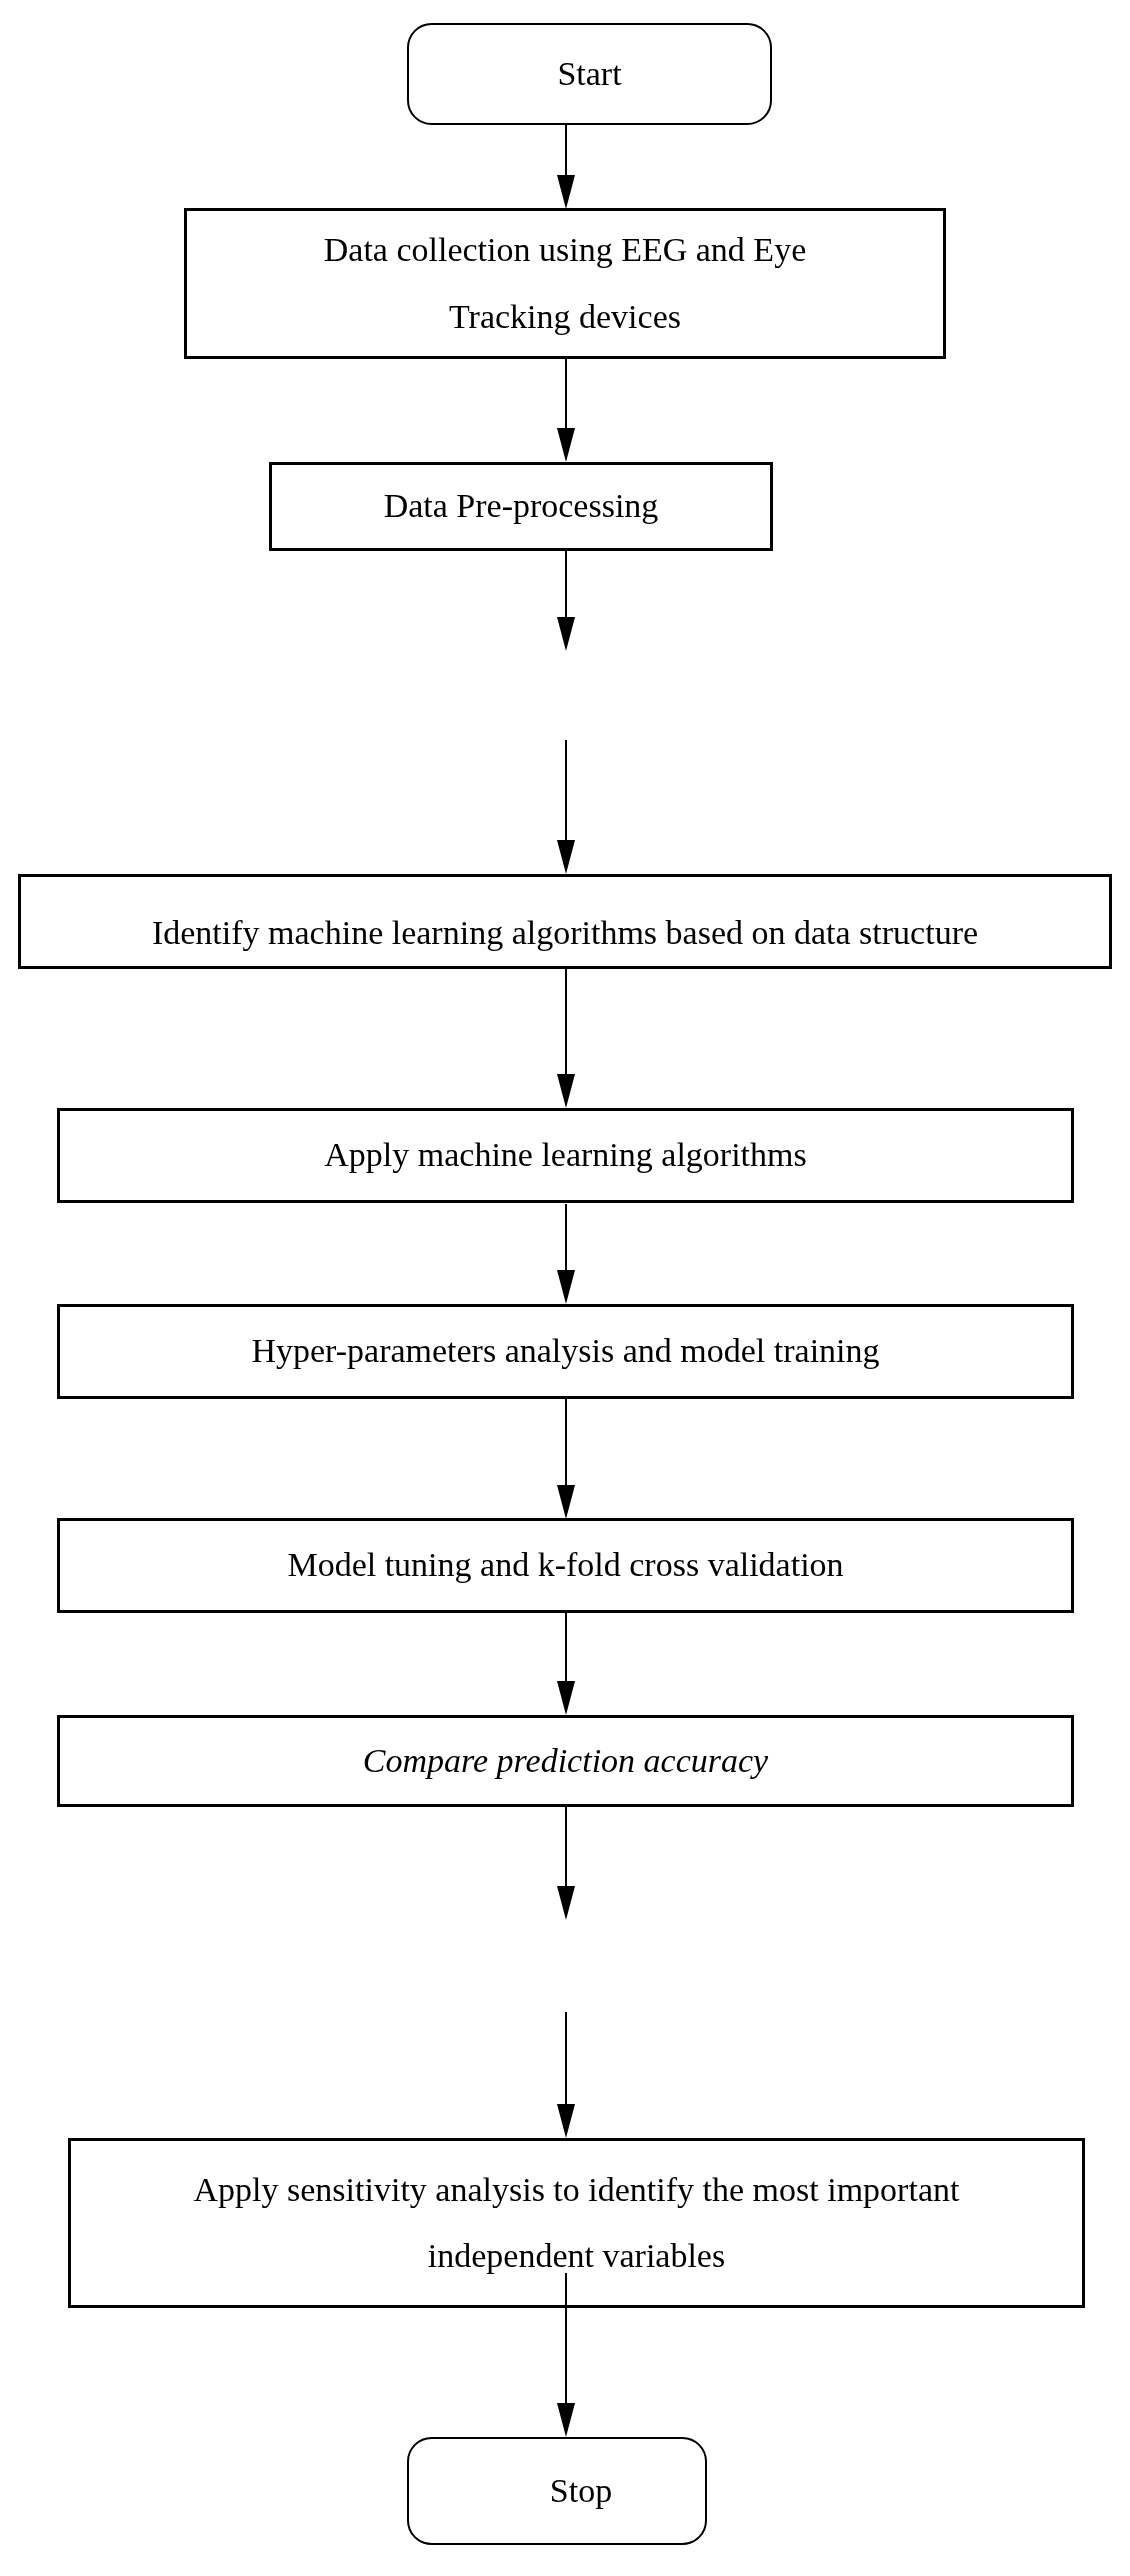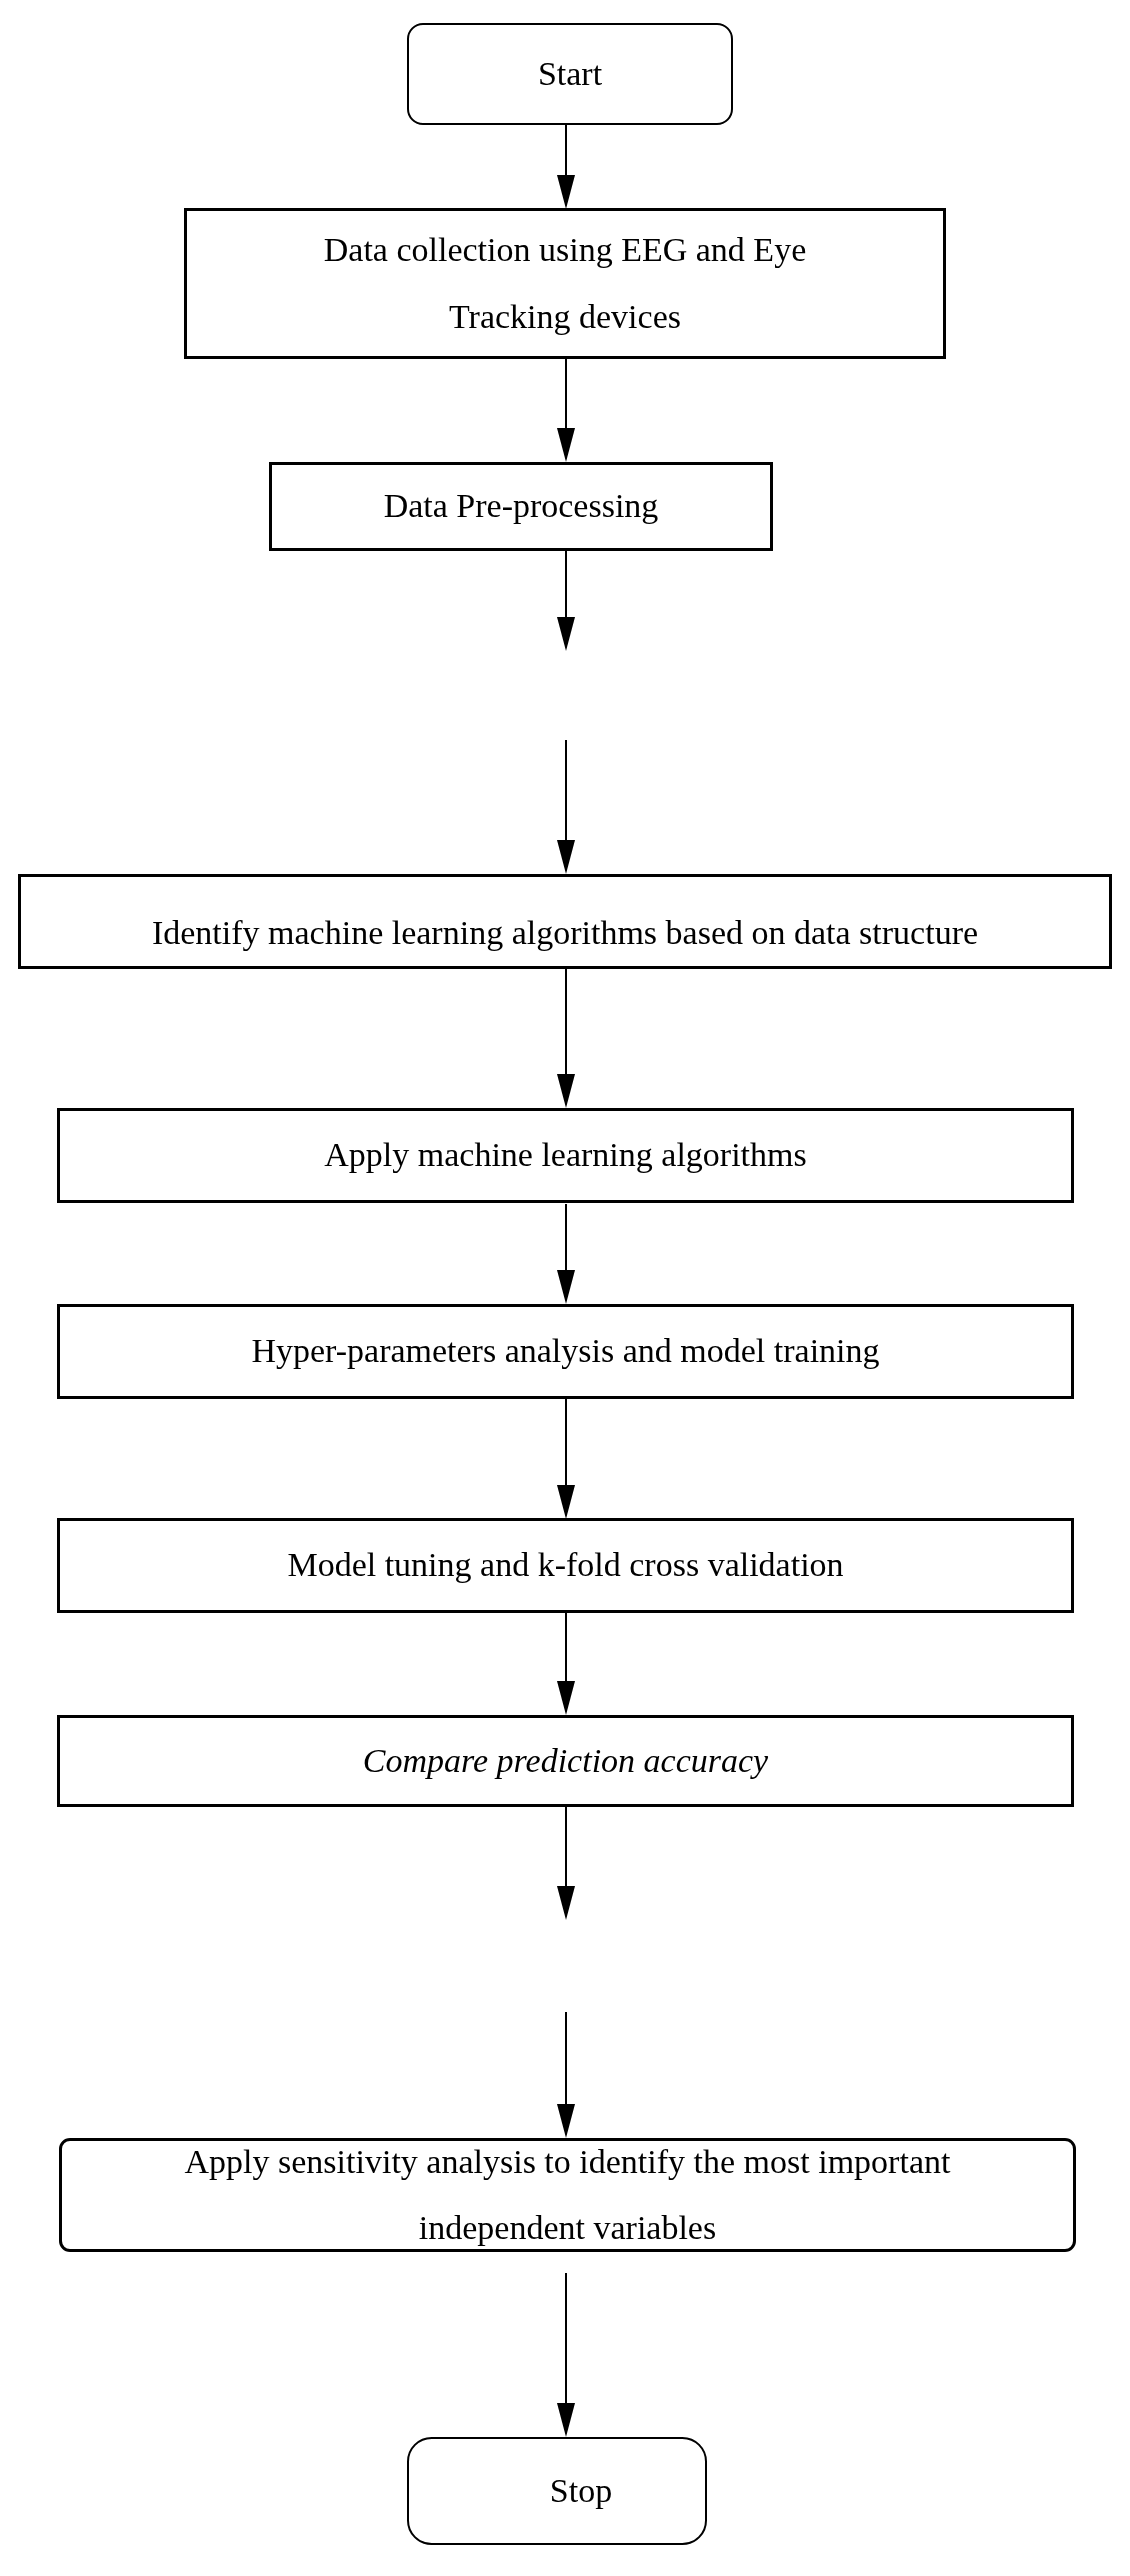--- a/index.html
+++ b/index.html
@@ -56,21 +56,21 @@
     border-left: 9.8px solid transparent;
     border-right: 9.8px solid transparent;
     border-top: 34px solid #000000;
   }
 </style>
 </head>
 <body>
 
 <main class="canvas">
 
-  <div class="node terminator" style="left:407px; top:23px; width:326px; height:102px;border-radius:16px;">
+  <div class="node terminator" style="left:407px; top:23px; width:365px; height:102px;">
     <span class="label">Start</span>
   </div>
 
   <div class="node process" style="left:184px; top:208px; width:762px; height:151px;">
     <span class="label">Data collection using EEG and Eye
 Tracking devices</span>
   </div>
 
   <div class="node process" style="left:269px; top:462px; width:504px; height:89px;">
     <span class="label">Data Pre-processing</span>
@@ -91,21 +91,21 @@
 
   <div class="node process" style="left:57px; top:1518px; width:1017px; height:95px;">
     <span class="label">Model tuning and k-fold cross validation</span>
   </div>
 
   <div class="node process" style="left:57px; top:1715px; width:1017px; height:92px;font-style:italic;">
     <span class="label">Compare prediction accuracy</span>
   </div>
 
 
-  <div class="node process" style="left:59px; top:2138px; width:1017px; height:114px;border-radius:11px;">
+  <div class="node process" style="left:68px; top:2138px; width:1017px; height:170px;">
     <span class="label">Apply sensitivity analysis to identify the most important
 independent variables</span>
   </div>
 
   <div class="node terminator" style="left:407px; top:2437px; width:300px; height:108px;padding-left:48px;">
     <span class="label">Stop</span>
   </div>
 
   <div class="arrow" style="left:555px; top:125px; height:84px;">
     <div class="shaft"></div>

